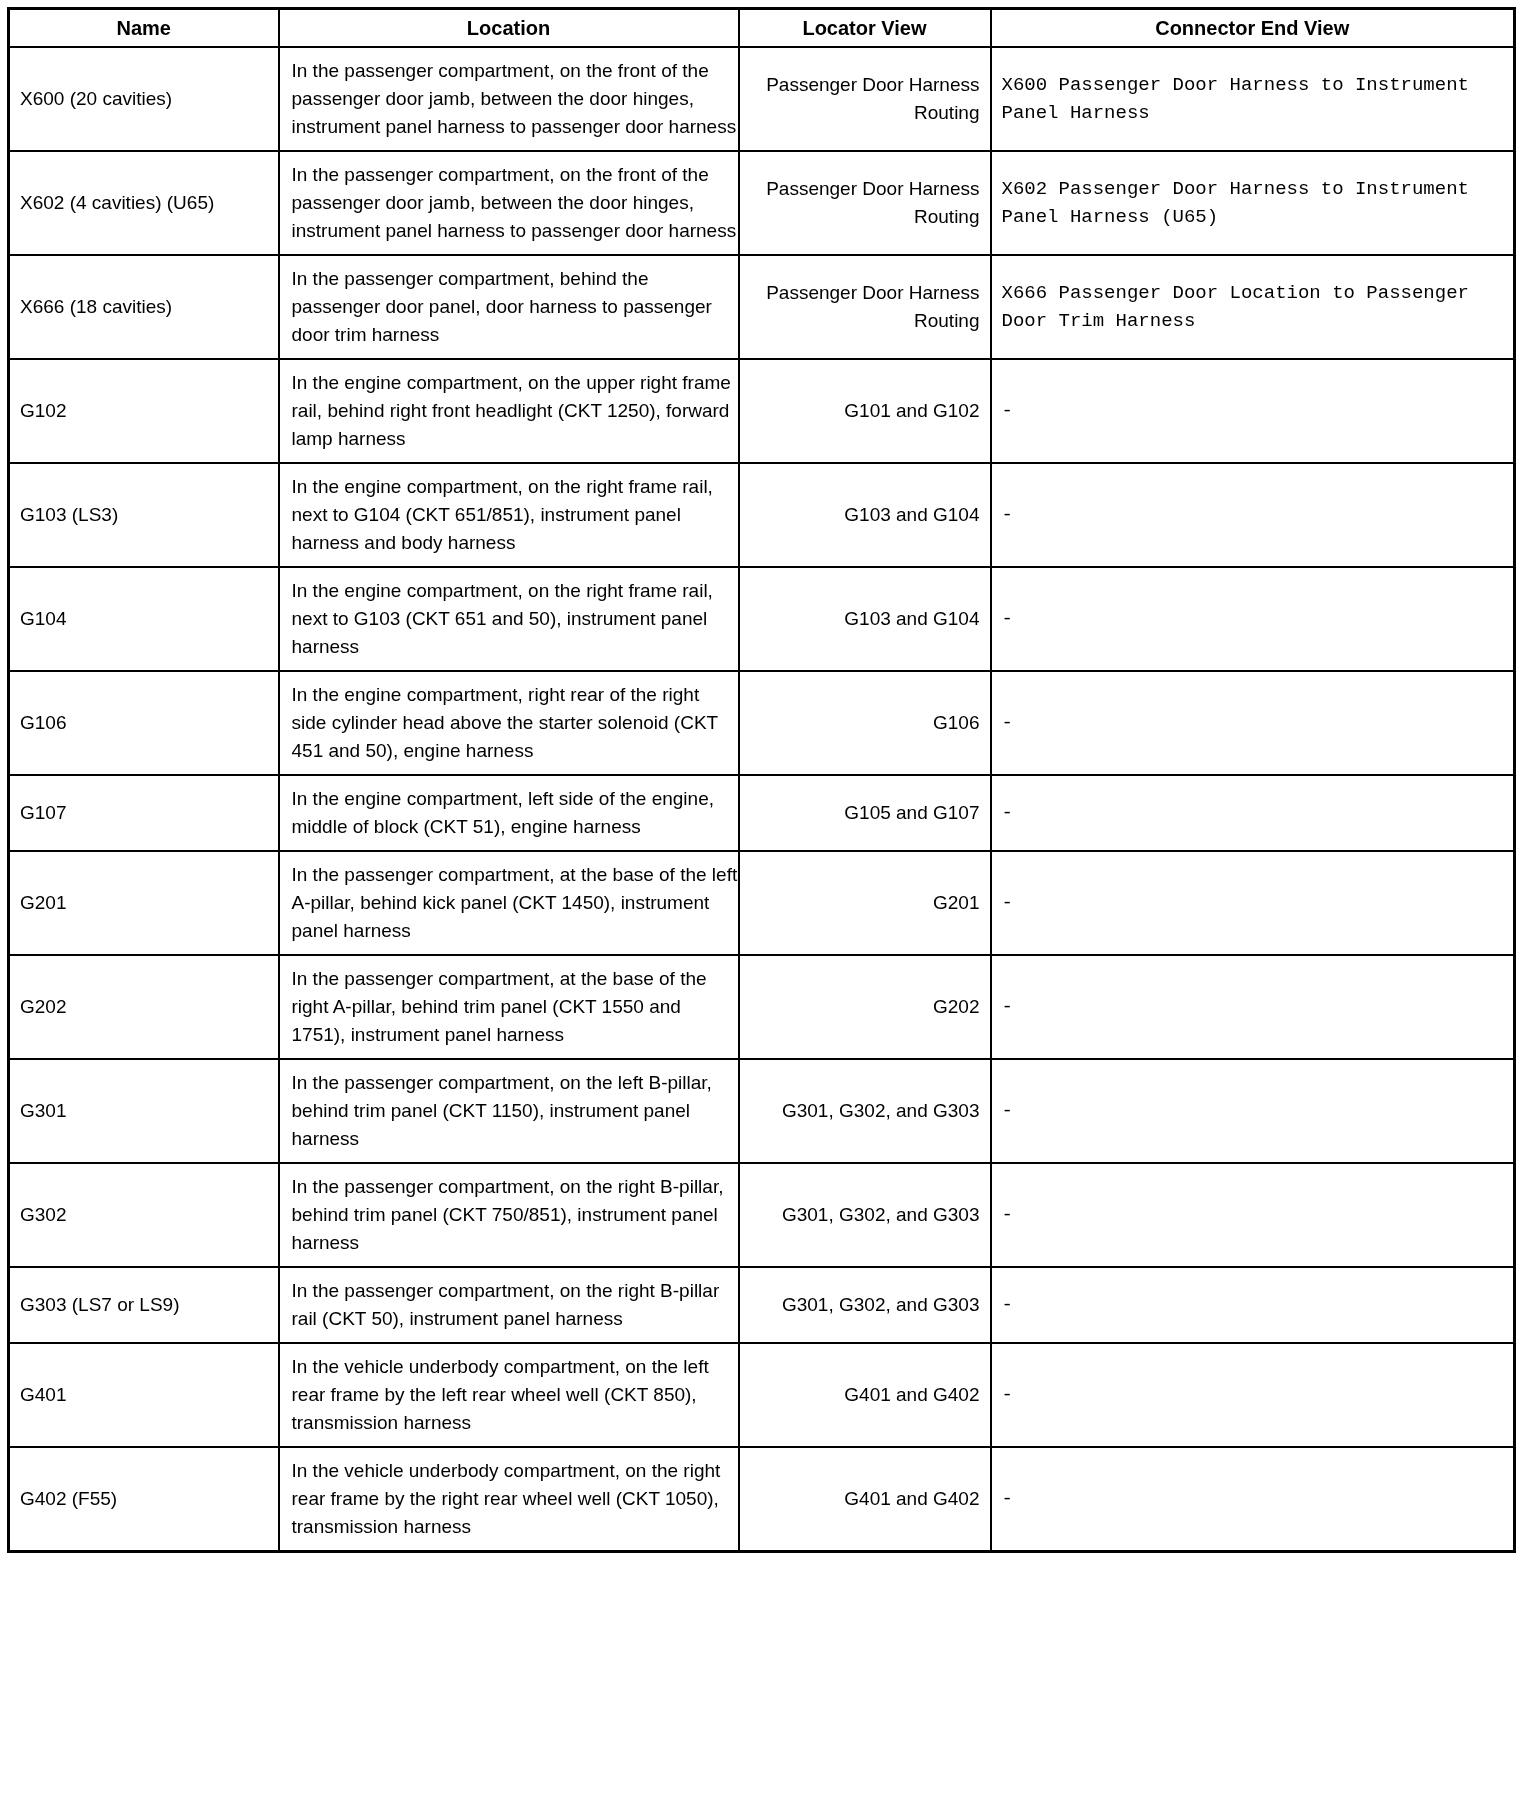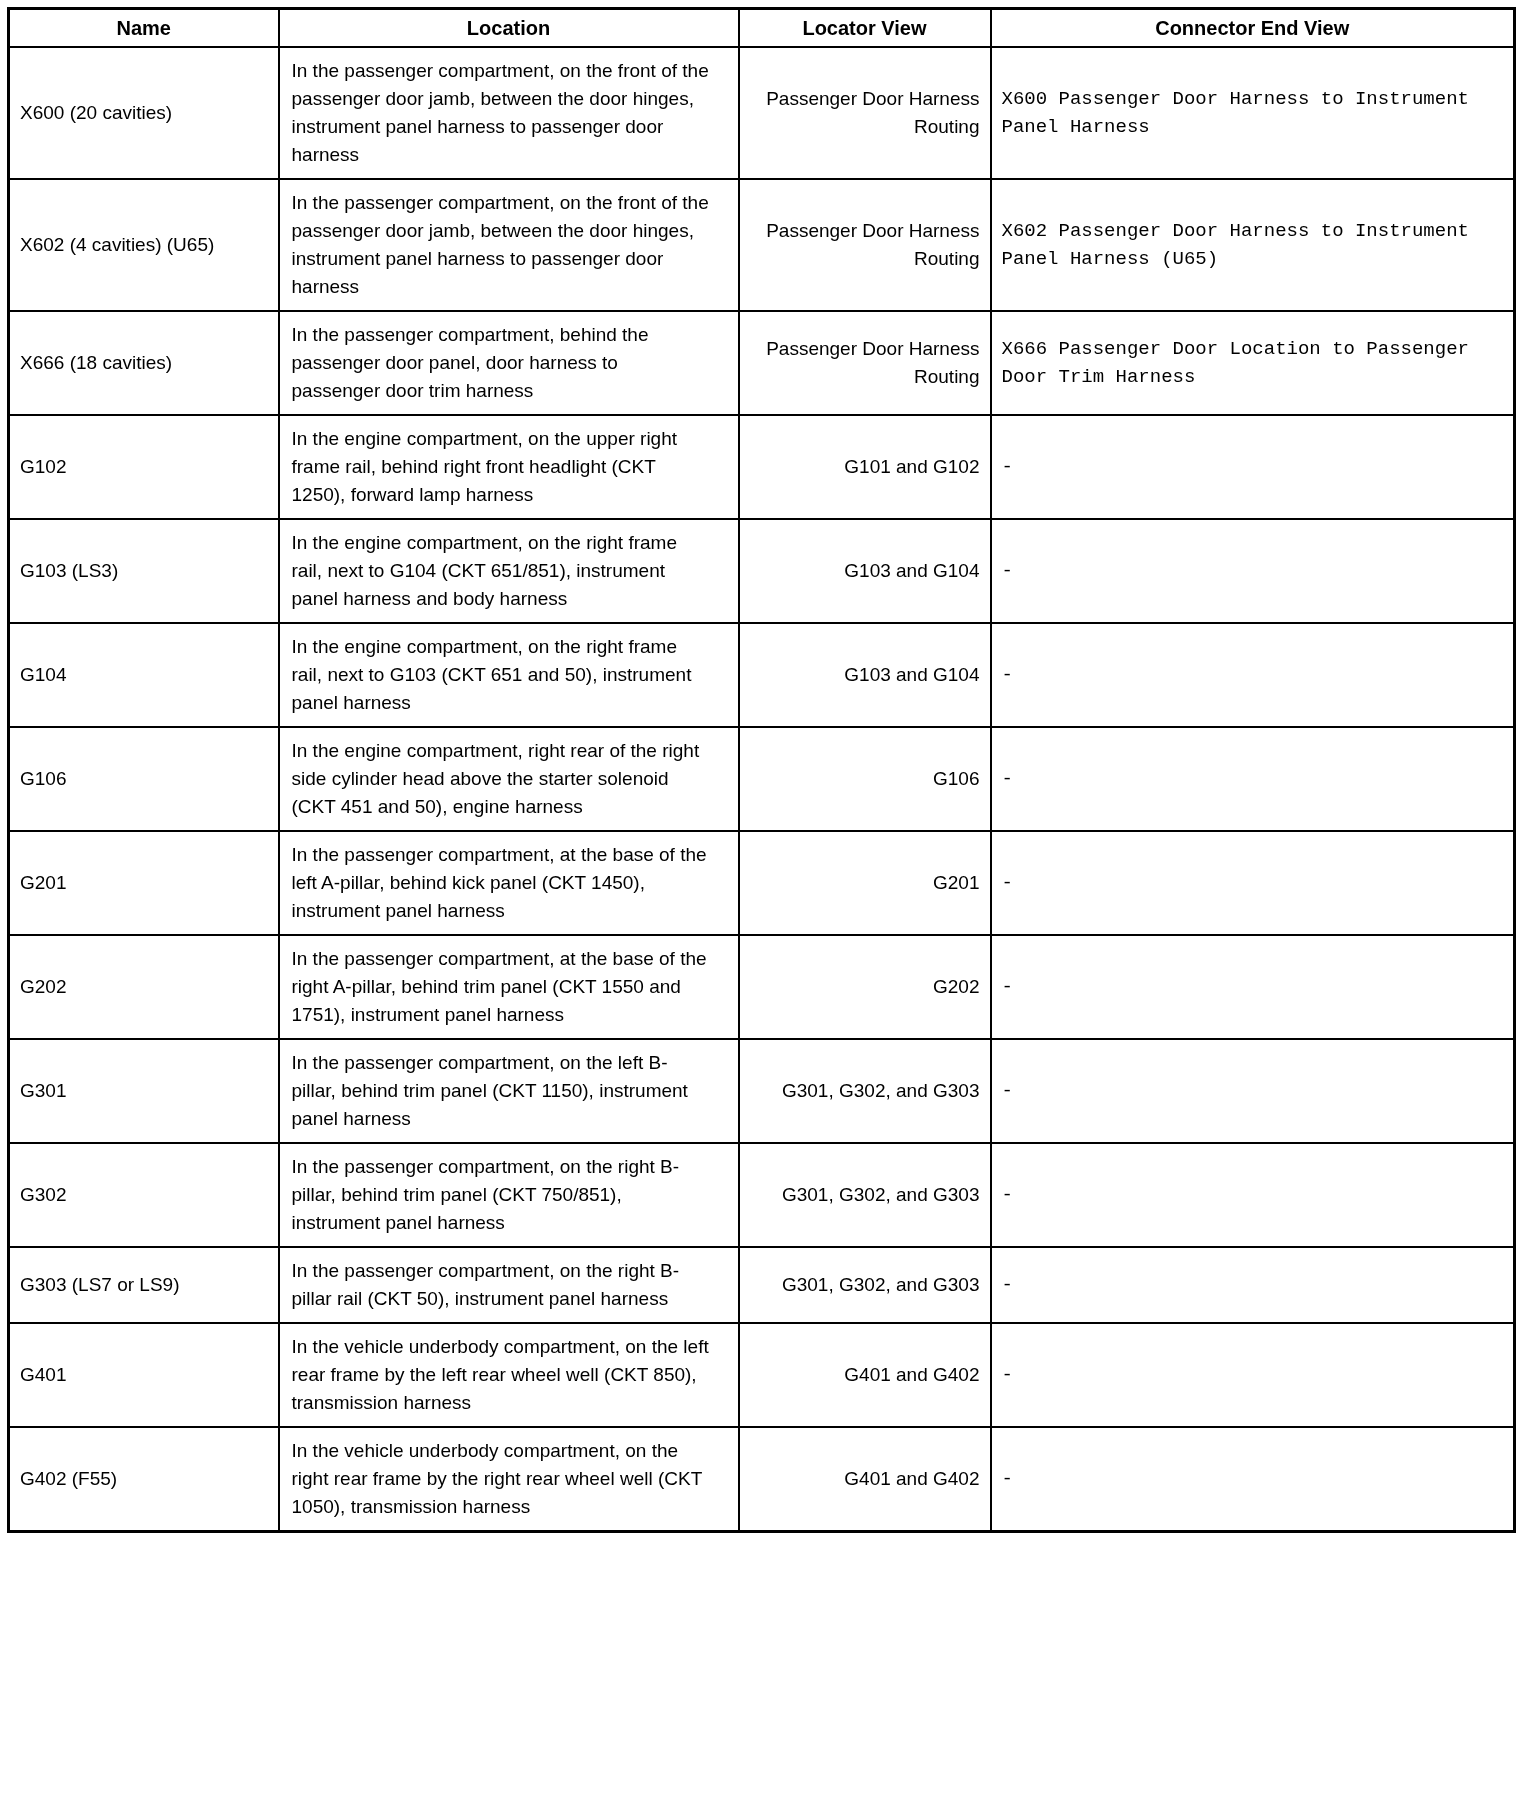--- a/index.html
+++ b/index.html
@@ -42,21 +42,21 @@
     line-height: 26px;
   }
   td {
     padding: 9px 10px;
   }
   td.col-name {
   }
   td.col-location {
     text-align: left;
     padding-left: 12px;
-    padding-right: 28px;
+    padding-right: 0;
   }
   td.col-locator {
     text-align: right;
   }
   td.col-connector {
     font-family: Liberation Mono, monospace;
   }
 </style>
 </head>
 <body>
@@ -122,20 +122,26 @@
   </tr>
 
 
   <tr>
     <td class="col-name">G106</td>
     <td class="col-location">In the engine compartment, right rear of the right side cylinder head above the starter solenoid (CKT 451 and 50), engine harness</td>
     <td class="col-locator">G106</td>
     <td class="col-connector">-</td>
   </tr>
 
+  <tr>
+    <td class="col-name">G107</td>
+    <td class="col-location">In the engine compartment, left side of the engine, middle of block (CKT 51), engine harness</td>
+    <td class="col-locator">G105 and G107</td>
+    <td class="col-connector">-</td>
+  </tr>
 
   <tr>
     <td class="col-name">G201</td>
     <td class="col-location">In the passenger compartment, at the base of the left A-pillar, behind kick panel (CKT 1450), instrument panel harness</td>
     <td class="col-locator">G201</td>
     <td class="col-connector">-</td>
   </tr>
 
   <tr>
     <td class="col-name">G202</td>

